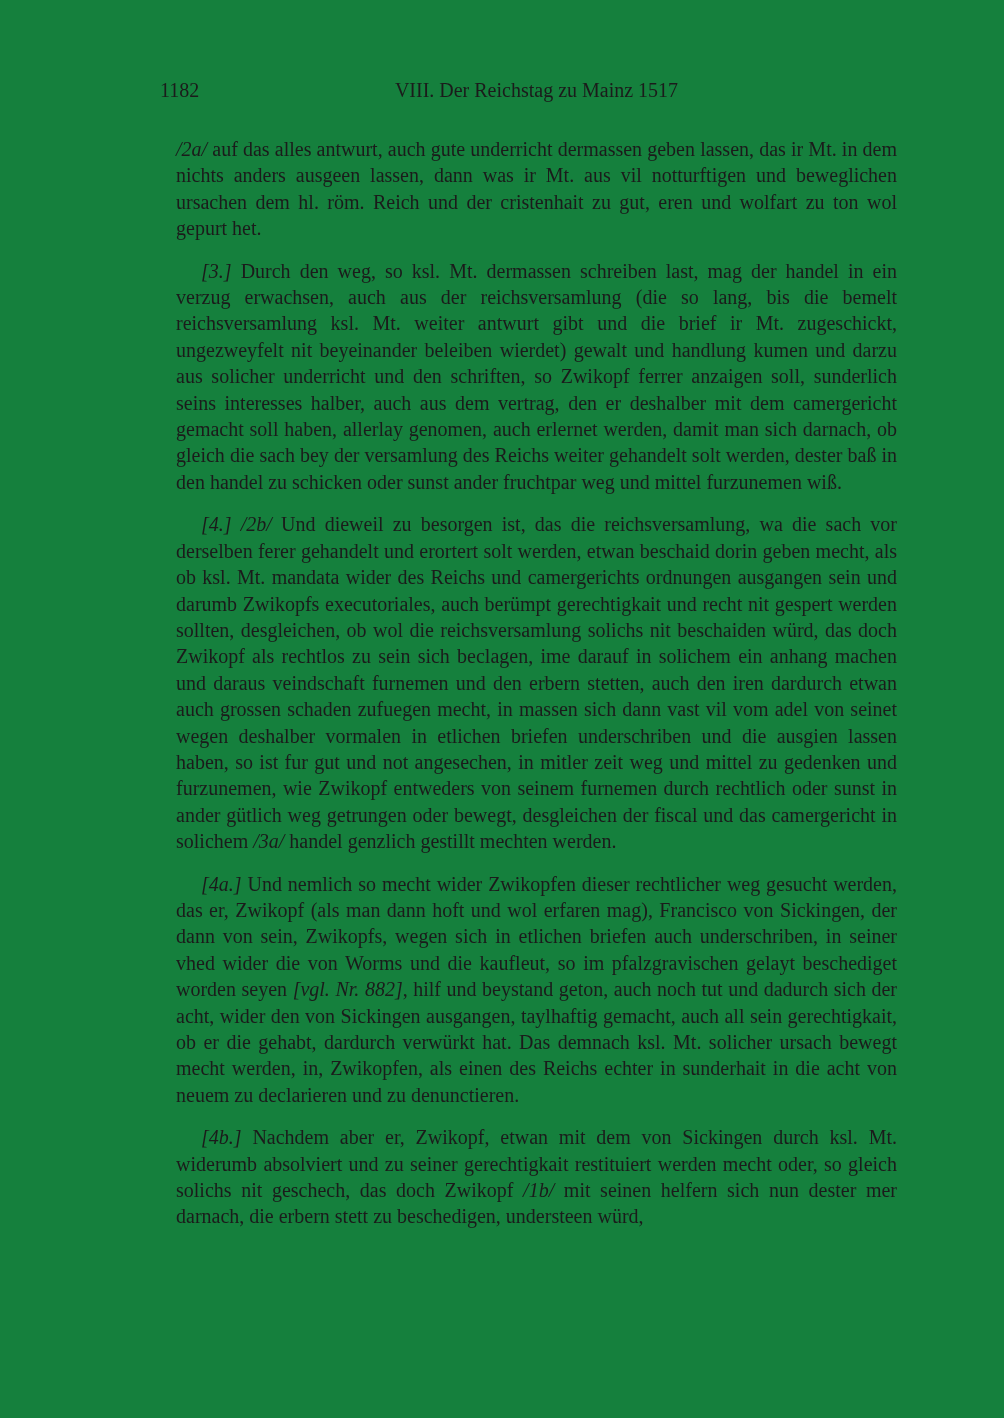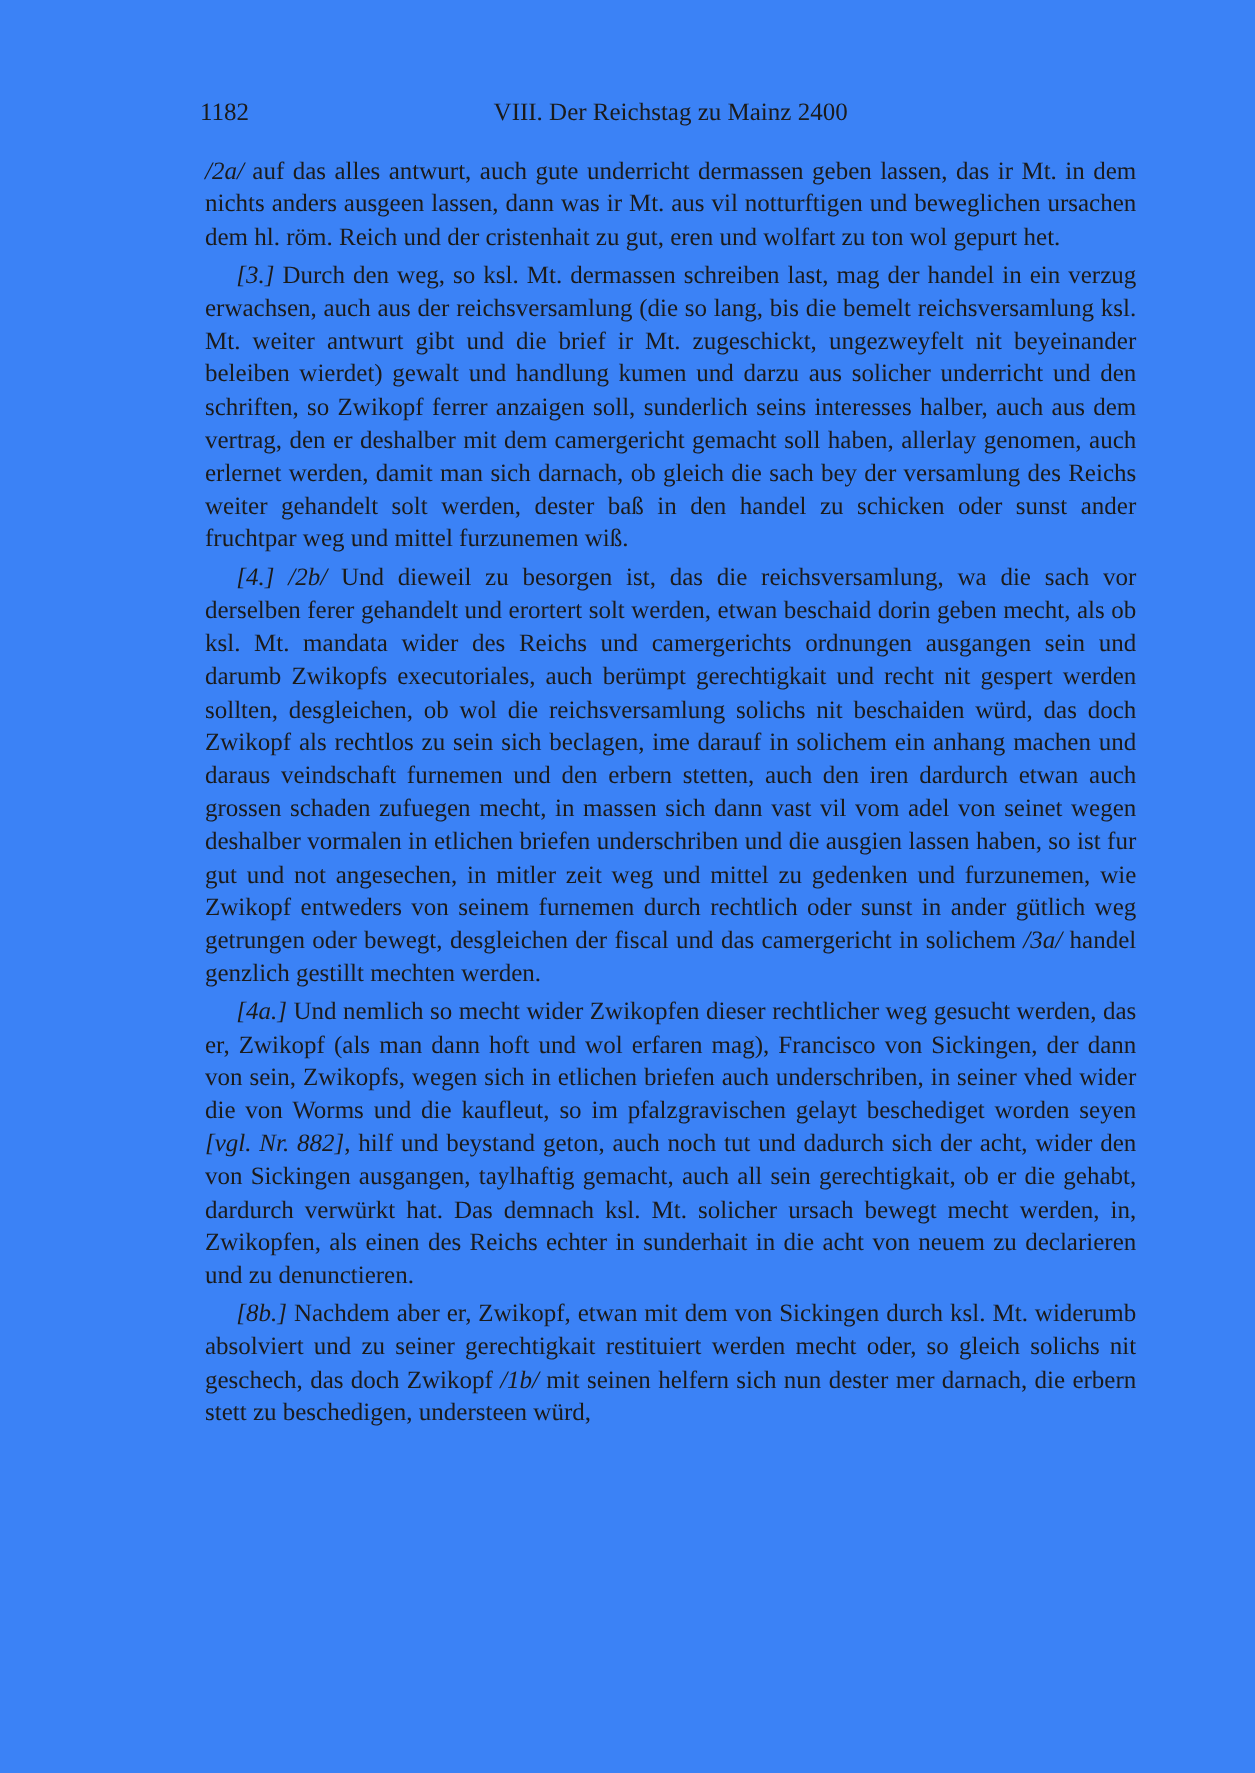--- a/index.html
+++ b/index.html
@@ -5,21 +5,21 @@
   html, body {
     margin: 0;
     padding: 0;
     background: #e8e8e8;
   }
   .page {
     position: relative;
     width: 1004px;
     height: 1418px;
     margin: 0 auto;
-    background: #3b82f6;
+    background: #15803d;
     color: #1b1b1b;
     font-family: "Liberation Serif", "DejaVu Serif", serif;
     overflow: hidden;
   }
   .page-header {
     position: absolute;
     top: 78px;
     left: 160px;
     width: 753px;
     font-size: 20px;
@@ -38,47 +38,47 @@
     position: absolute;
     top: 120px;
     left: 160px;
     width: 753px;
     font-size: 20px;
     line-height: 26.4px;
     text-align: justify;
     text-justify: inter-word;
   }
   .para {
-    margin: 4px;
+    margin: 16px;
     text-indent: 25px;
   }
   .para.no-indent {
     text-indent: 0;
   }
   .it {
     font-style: italic;
   }
 </style>
 </head>
 <body>
 
 <div class="page">
 
   <header class="page-header">
     <span class="page-number">1182</span>
-    <span class="running-head">VIII. Der Reichstag zu Mainz 2400</span>
+    <span class="running-head">VIII. Der Reichstag zu Mainz 1517</span>
   </header>
 
   <main class="text-block">
 
     <p class="para no-indent"><i class="it">/2a/</i><span> auf das alles antwurt, auch gute underricht dermassen geben lassen, das ir Mt. in dem nichts anders ausgeen lassen, dann was ir Mt. aus vil notturftigen und beweglichen ursachen dem hl. röm. Reich und der cristenhait zu gut, eren und wolfart zu ton wol gepurt het.</span></p>
 
     <p class="para"><i class="it">[3.]</i><span> Durch den weg, so ksl. Mt. dermassen schreiben last, mag der handel in ein verzug erwachsen, auch aus der reichsversamlung (die so lang, bis die bemelt reichsversamlung ksl. Mt. weiter antwurt gibt und die brief ir Mt. zugeschickt, ungezweyfelt nit beyeinander beleiben wierdet) gewalt und handlung kumen und darzu aus solicher underricht und den schriften, so Zwikopf ferrer anzaigen soll, sunderlich seins interesses halber, auch aus dem vertrag, den er deshalber mit dem camergericht gemacht soll haben, allerlay genomen, auch erlernet werden, damit man sich darnach, ob gleich die sach bey der versamlung des Reichs weiter gehandelt solt werden, dester baß in den handel zu schicken oder sunst ander fruchtpar weg und mittel furzunemen wiß.</span></p>
 
     <p class="para"><i class="it">[4.] /2b/</i><span> Und dieweil zu besorgen ist, das die reichsversamlung, wa die sach vor derselben ferer gehandelt und erortert solt werden, etwan beschaid dorin geben mecht, als ob ksl. Mt. mandata wider des Reichs und camergerichts ordnungen ausgangen sein und darumb Zwikopfs executoriales, auch berümpt gerechtigkait und recht nit gespert werden sollten, desgleichen, ob wol die reichsversamlung solichs nit beschaiden würd, das doch Zwikopf als rechtlos zu sein sich beclagen, ime darauf in solichem ein anhang machen und daraus veindschaft furnemen und den erbern stetten, auch den iren dardurch etwan auch grossen schaden zufuegen mecht, in massen sich dann vast vil vom adel von seinet wegen deshalber vormalen in etlichen briefen underschriben und die ausgien lassen haben, so ist fur gut und not angesechen, in mitler zeit weg und mittel zu gedenken und furzunemen, wie Zwikopf entweders von seinem furnemen durch rechtlich oder sunst in ander gütlich weg getrungen oder bewegt, desgleichen der fiscal und das camergericht in solichem </span><i class="it">/3a/</i><span> handel genzlich gestillt mechten werden.</span></p>
 
     <p class="para"><i class="it">[4a.]</i><span> Und nemlich so mecht wider Zwikopfen dieser rechtlicher weg gesucht werden, das er, Zwikopf (als man dann hoft und wol erfaren mag), Francisco von Sickingen, der dann von sein, Zwikopfs, wegen sich in etlichen briefen auch underschriben, in seiner vhed wider die von Worms und die kaufleut, so im pfalzgravischen gelayt beschediget worden seyen </span><i class="it">[vgl. Nr. 882]</i><span>, hilf und beystand geton, auch noch tut und dadurch sich der acht, wider den von Sickingen ausgangen, taylhaftig gemacht, auch all sein gerechtigkait, ob er die gehabt, dardurch verwürkt hat. Das demnach ksl. Mt. solicher ursach bewegt mecht werden, in, Zwikopfen, als einen des Reichs echter in sunderhait in die acht von neuem zu declarieren und zu denunctieren.</span></p>
 
-    <p class="para"><i class="it">[8b.]</i><span> Nachdem aber er, Zwikopf, etwan mit dem von Sickingen durch ksl. Mt. widerumb absolviert und zu seiner gerechtigkait restituiert werden mecht oder, so gleich solichs nit geschech, das doch Zwikopf </span><i class="it">/1b/</i><span> mit seinen helfern sich nun dester mer darnach, die erbern stett zu beschedigen, understeen würd,</span></p>
+    <p class="para"><i class="it">[4b.]</i><span> Nachdem aber er, Zwikopf, etwan mit dem von Sickingen durch ksl. Mt. widerumb absolviert und zu seiner gerechtigkait restituiert werden mecht oder, so gleich solichs nit geschech, das doch Zwikopf </span><i class="it">/1b/</i><span> mit seinen helfern sich nun dester mer darnach, die erbern stett zu beschedigen, understeen würd,</span></p>
 
   </main>
 
 </div>
 
 </body></html>

